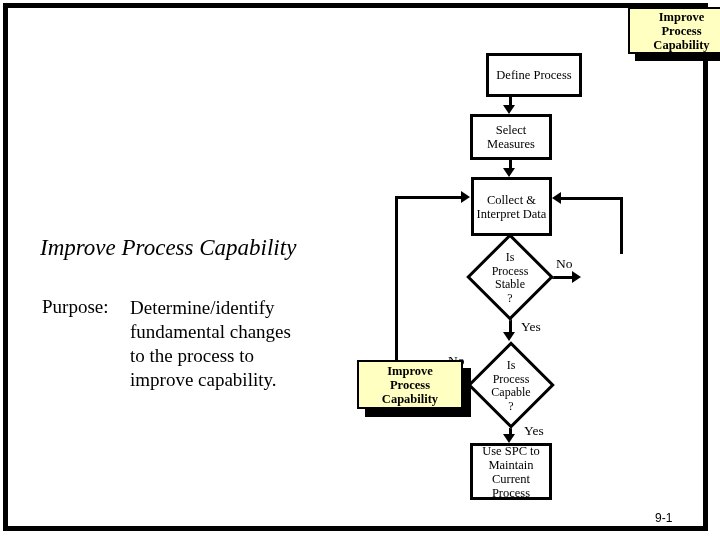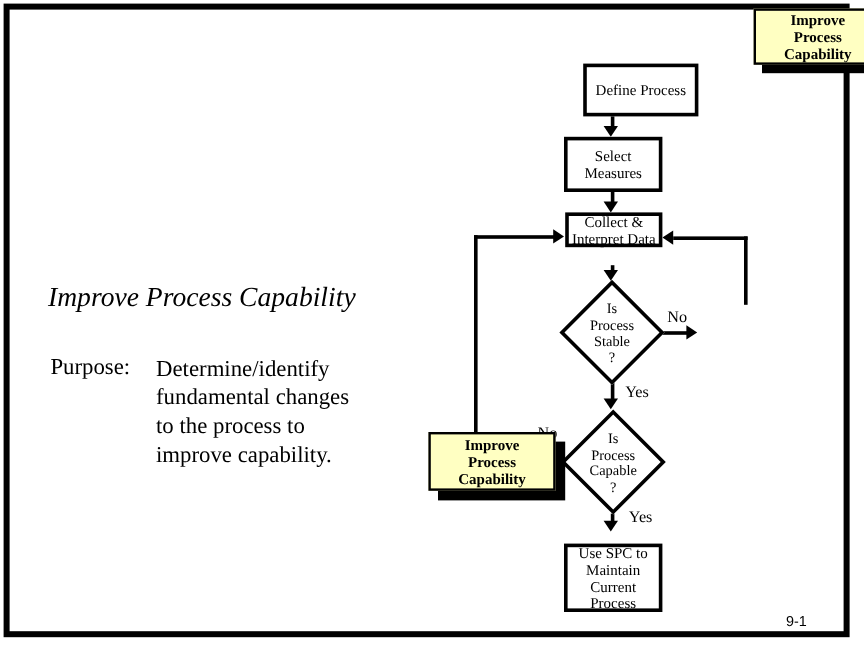--- a/index.html
+++ b/index.html
@@ -36,23 +36,23 @@
     font-family:"Liberation Sans",sans-serif;font-size:12px;
   }
   
   .fbox{
     position:absolute;box-sizing:border-box;border:3px solid var(--ink);
     background:var(--background);display:flex;align-items:center;justify-content:center;
     text-align:center;font-size:12.5px;line-height:14px;white-space:pre-line;z-index:3;
   }
   .b-define{left:470px;top:53px;width:96px;height:44px;margin-left:16px;}
   .b-select{left:470px;top:114px;width:82px;height:46px;}
-  .b-collect{left:471px;top:177px;width:81px;height:29px;}
+  .b-collect{left:471px;top:177px;width:81px;height:59px;}
   .b-invest{left:581px;top:254px;width:82px;height:48px;}
-  .b-usespc{left:470px;top:453px;width:82px;height:57px;}
+  .b-usespc{left:470px;top:443px;width:82px;height:57px;}
   
   .diamond-shape{
     position:absolute;width:62px;height:62px;background:var(--background);
     border:3px solid var(--ink);box-sizing:border-box;transform:rotate(45deg);z-index:2;
   }
   .d-stable{left:479px;top:246px;}
   .d-capable{left:480px;top:354px;}
   .diamond-text{
     position:absolute;display:flex;align-items:center;justify-content:center;
     text-align:center;font-size:12px;line-height:13.5px;white-space:pre-line;z-index:4;

